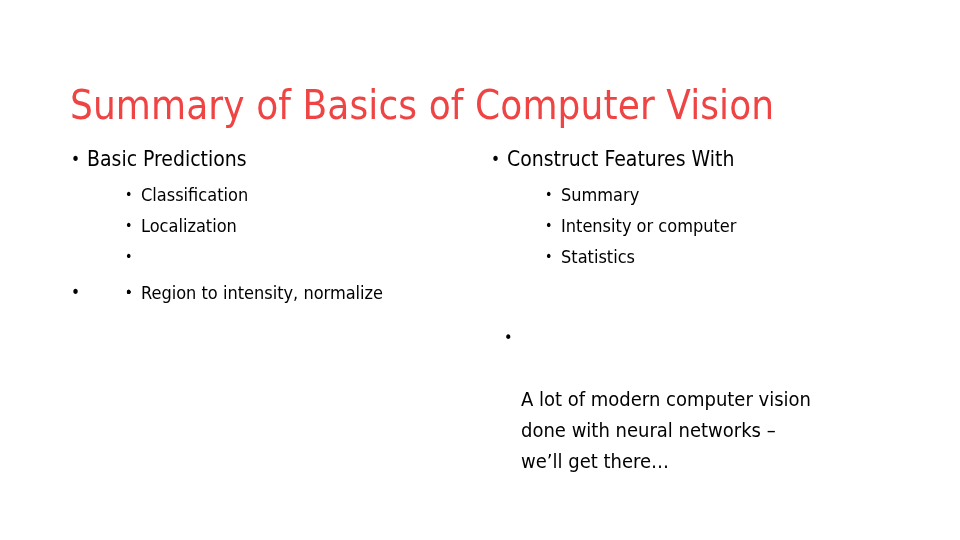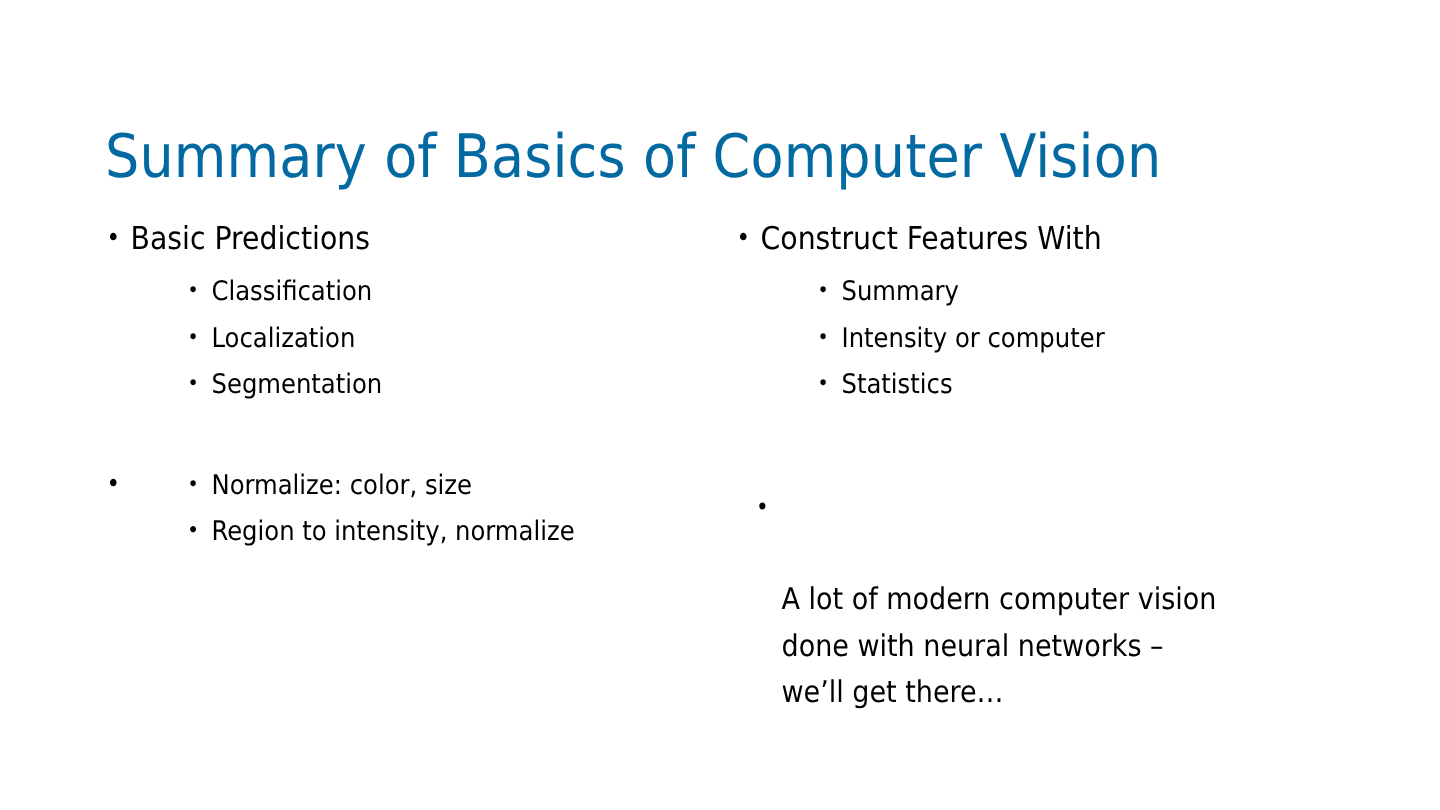--- a/index.html
+++ b/index.html
@@ -28,21 +28,21 @@
     position: absolute;
     left: 70px;
     top: 54px;
     width: 830px;
     font-family: "DejaVu Sans Condensed", "Liberation Sans Narrow", "Liberation Sans", sans-serif;
     font-size: 40px;
     font-weight: 300;
     font-stretch: condensed;
     line-height: 48px;
     letter-spacing: 0.1px;
-    color: #0369a1;
+    color: #ef4444;
     white-space: nowrap;
   }
 
   
   .col {
     position: absolute;
     top: 144px;
   }
   .col-left  { left: 66px;  width: 400px; }
   .col-right { left: 486px; width: 420px; }
@@ -132,35 +132,33 @@
             <li class="lvl2-item">
               <span class="bullet-mark">•</span>
               <span>Classification</span>
             </li>
             <li class="lvl2-item">
               <span class="bullet-mark">•</span>
               <span>Localization</span>
             </li>
             <li class="lvl2-item">
               <span class="bullet-mark">•</span>
-              <span>Segmentation</span>
             </li>
           </ul>
         </li>
       </ul>
     </div>
 
     <div class="block block-gap-left">
       <ul class="lvl1">
         <li class="lvl1-item">
           <span class="bullet-mark">•</span>
           <ul class="lvl2">
             <li class="lvl2-item">
               <span class="bullet-mark">•</span>
-              <span>Normalize: color, size</span>
             </li>
             <li class="lvl2-item">
               <span class="bullet-mark">•</span>
             </li>
             <li class="lvl2-item">
               <span class="bullet-mark">•</span>
               <span>Region to intensity, normalize</span>
             </li>
           </ul>
         </li>

